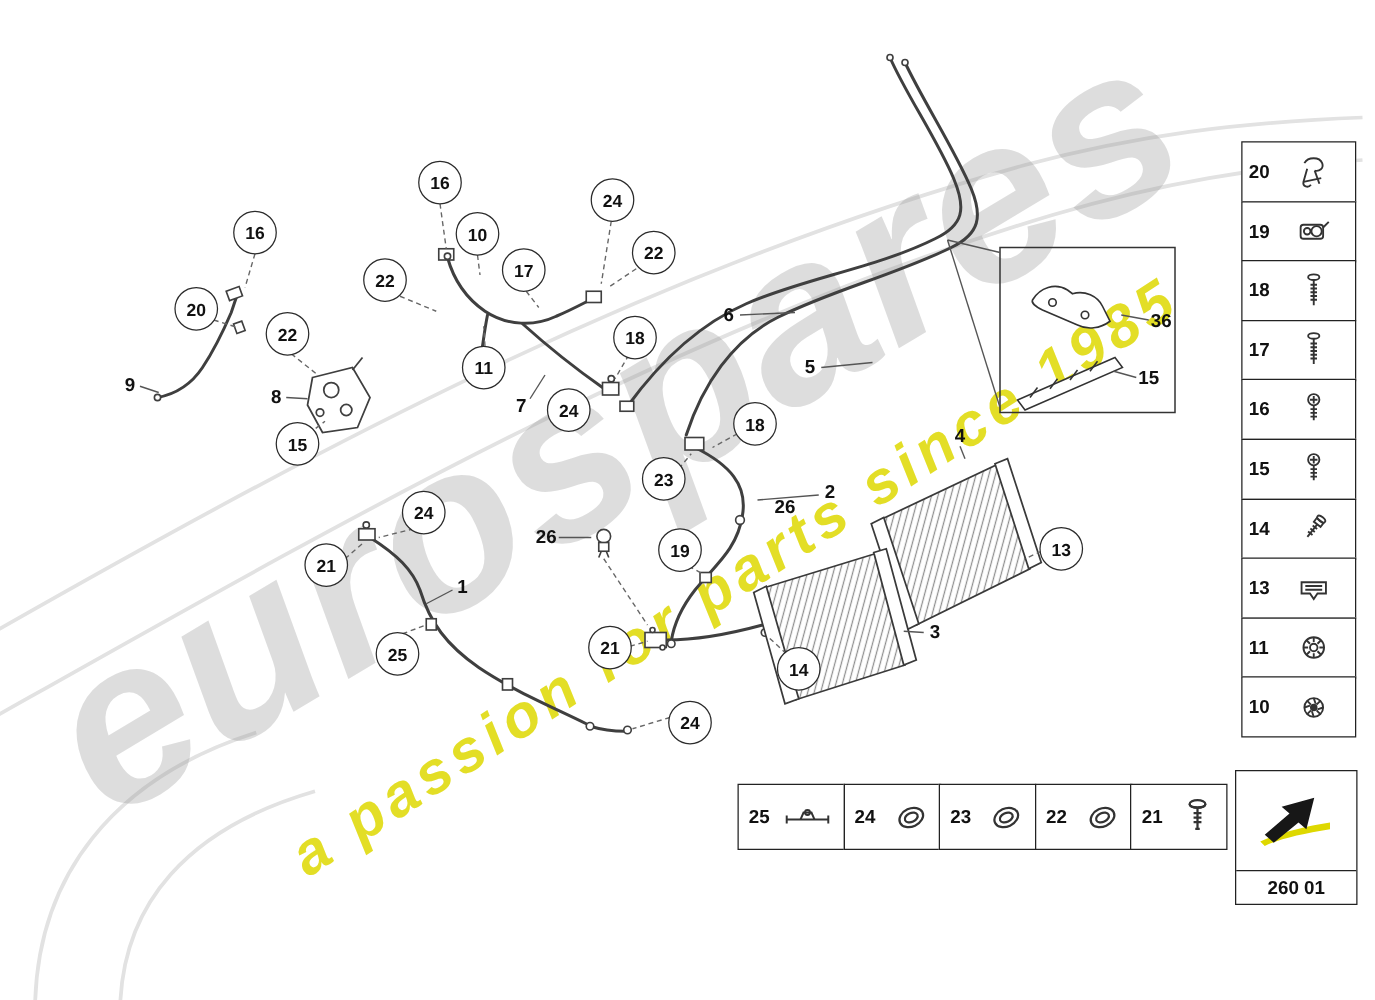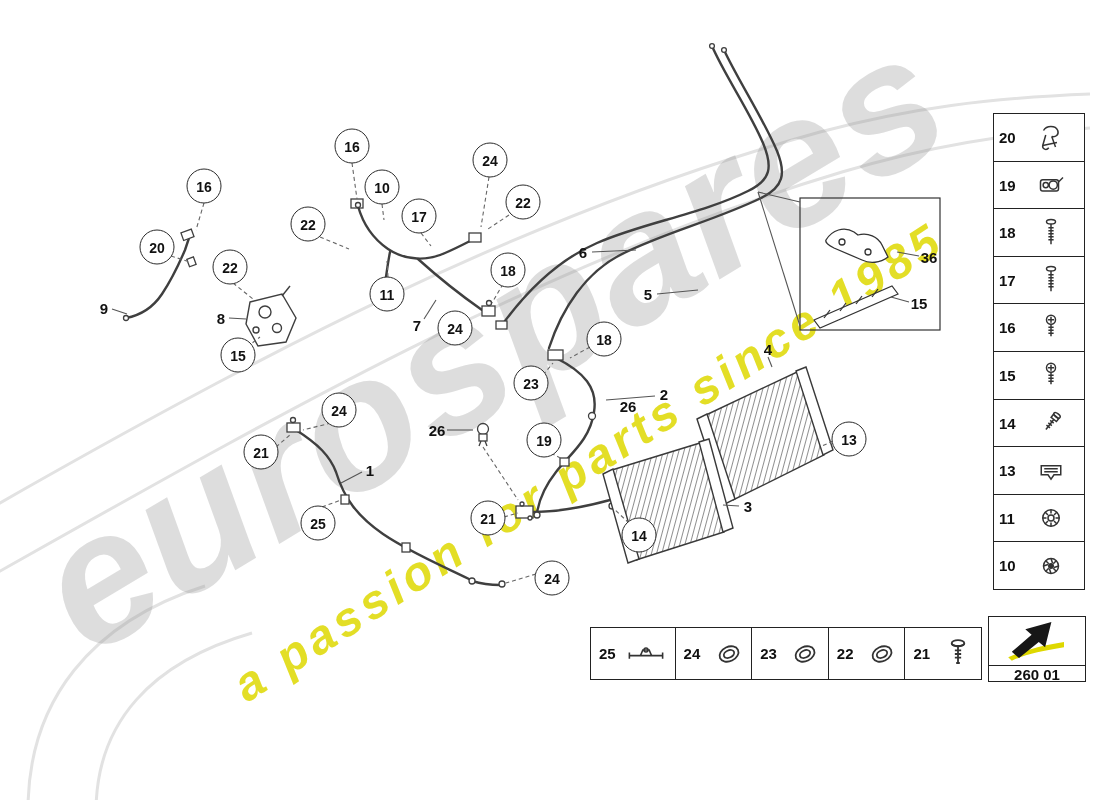--- a/index.html
+++ b/index.html
@@ -34,21 +34,21 @@
 
   
   .legend-row{position:absolute;left:590px;top:627px;display:flex;z-index:6;}
   .legend-cell{box-sizing:border-box;width:78px;height:53px;border:1.4px solid #222;background:#fff;
                display:flex;align-items:center;gap:6px;padding:0 8px;cursor:pointer;}
   .legend-cell:first-child{width:86px;}
   .legend-cell + .legend-cell{margin-left:-1.4px;}
   .legend-cell svg{width:38px;height:36px;}
 
   
-  #codebox{position:absolute;left:988px;top:616px;width:98px;height:66px;border:1.6px solid #222;
+  #codebox{position:absolute;left:988px;top:616px;width:98px;height:108px;border:1.6px solid #222;
            background:#fff;box-sizing:border-box;display:flex;flex-direction:column;z-index:6;cursor:pointer;}
   #codebox .icon-area{flex:1;display:flex;align-items:center;justify-content:center;}
   #codebox .code-strip{height:26px;border-top:1.6px solid #222;display:flex;align-items:center;
            justify-content:center;font-weight:bold;font-size:15px;color:#111;}
 </style>
 </head>
 <body>
 
 <div id="stage">
 

